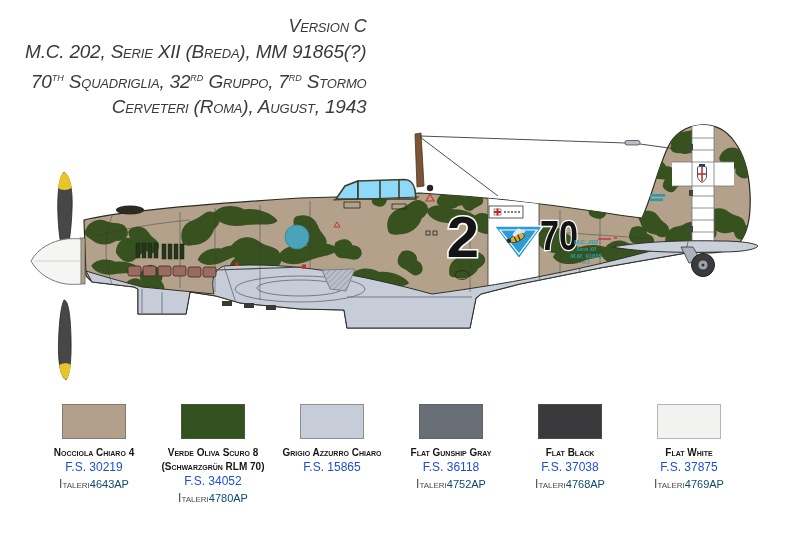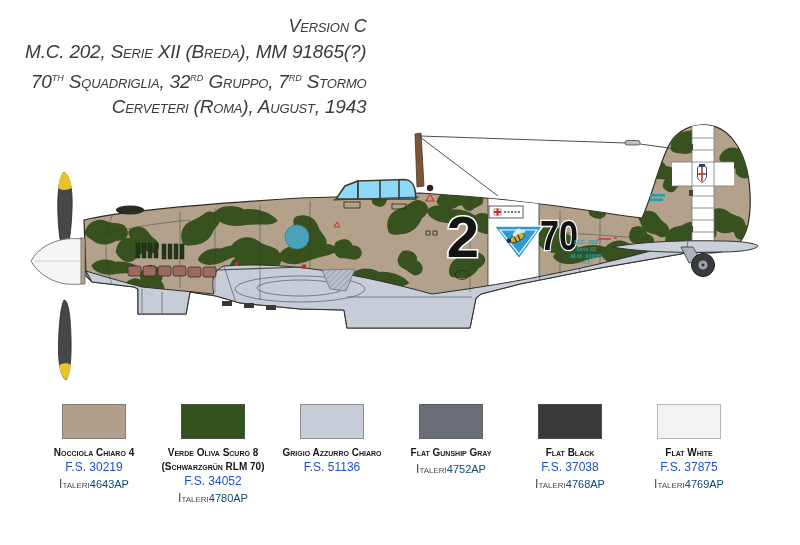--- a/index.html
+++ b/index.html
@@ -301,27 +301,28 @@
       <div class="sw-rect" style="background-color: rgb(51, 81, 31);"></div>
       <div class="sw-name">Verde Oliva Scuro 8</div>
       <div class="sw-name">(Schwarzgrün RLM 70)</div>
       <div class="sw-fs">F.S. 34052</div>
       <div class="sw-it"><span class="pref">Italeri</span><span class="code">4780AP</span></div>
     </div>
     <div class="sw-col">
       <div class="sw-rect" style="background-color: rgb(198, 205, 216);"></div>
       <div class="sw-name">Grigio Azzurro Chiaro</div>
       <div class="sw-name"></div>
-      <div class="sw-fs">F.S. 51136</div>
+      <div class="sw-fs">F.S. 15865</div>
       <div class="sw-it"><span class="pref"></span><span class="code"></span></div>
     </div>
     <div class="sw-col">
       <div class="sw-rect" style="background-color: rgb(106, 110, 118);"></div>
       <div class="sw-name">Flat Gunship Gray</div>
       <div class="sw-name"></div>
+      <div class="sw-fs">F.S. 36118</div>
       <div class="sw-it"><span class="pref">Italeri</span><span class="code">4752AP</span></div>
     </div>
     <div class="sw-col">
       <div class="sw-rect" style="background-color: rgb(58, 58, 60);"></div>
       <div class="sw-name">Flat Black</div>
       <div class="sw-name"></div>
       <div class="sw-fs">F.S. 37038</div>
       <div class="sw-it"><span class="pref">Italeri</span><span class="code">4768AP</span></div>
     </div>
     <div class="sw-col">

